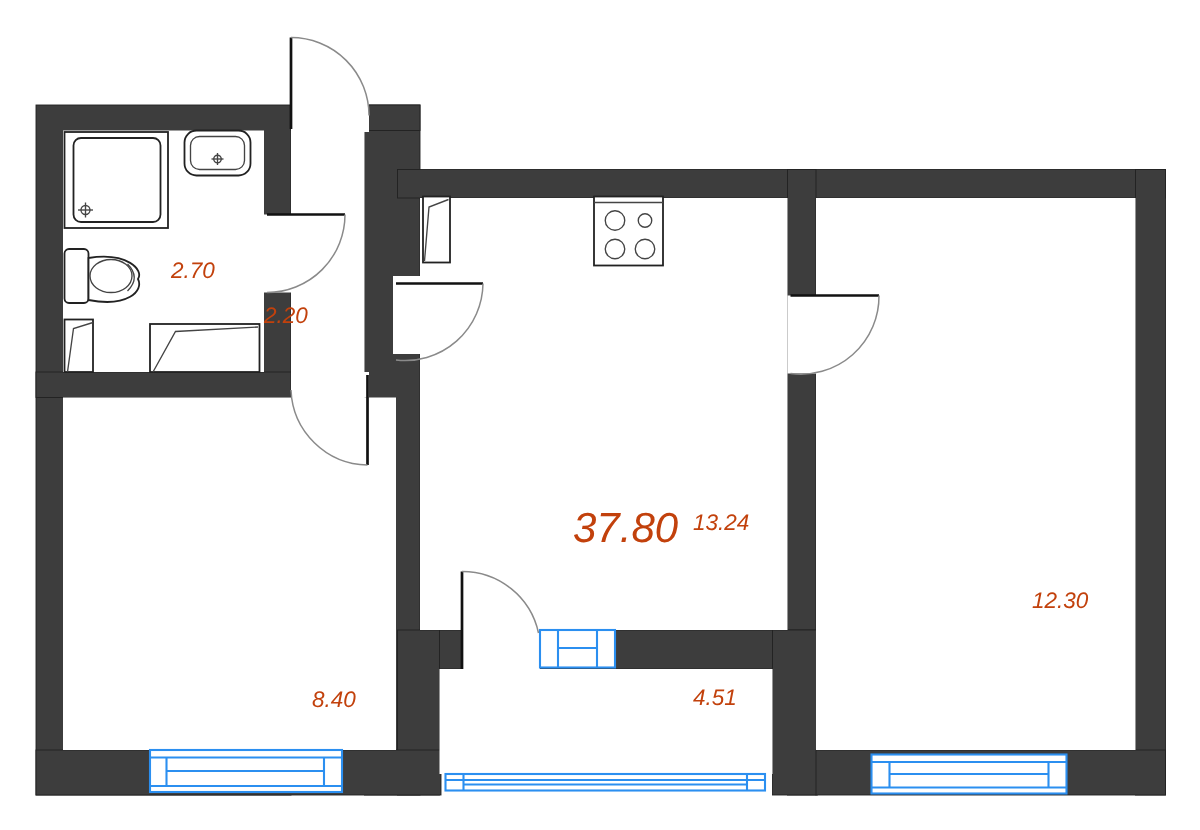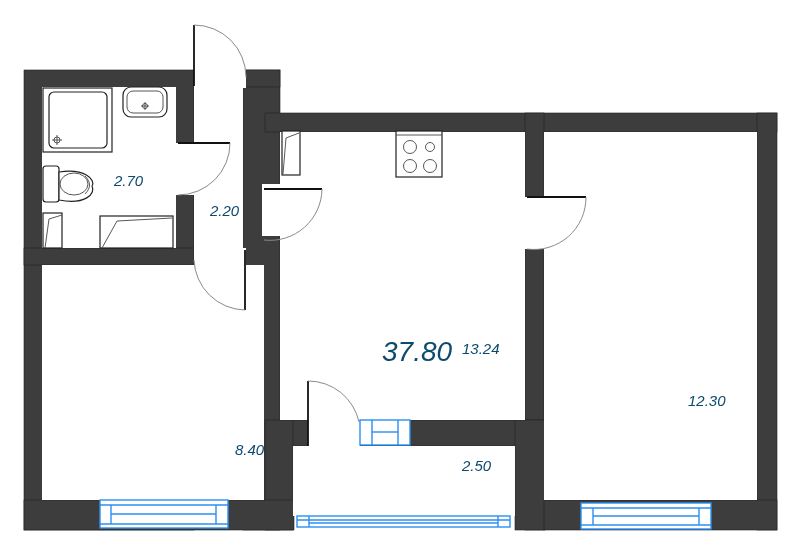--- a/index.html
+++ b/index.html
@@ -7,21 +7,21 @@
   svg { position: absolute; left: 0; top: 0; }
   .wall { fill: #3d3d3d; stroke: #222; stroke-width: 0.6; }
   .floor { fill: #ffffff; }
   .fixture { fill: #ffffff; stroke: #222; stroke-width: 1.2; }
   .fixture-thin { fill: none; stroke: #444; stroke-width: 0.9; }
   .door-leaf { stroke: #111; stroke-width: 1.8; fill: none; }
   .door-arc { stroke: #8a8a8a; stroke-width: 1; fill: none; }
   .door-open { fill: #ffffff; }
   .win { fill: #ffffff; stroke: #2b8ff0; stroke-width: 1.4; }
   .win-line { stroke: #2b8ff0; stroke-width: 1.4; fill: none; }
-  .label { position: absolute; font-style: italic; color: #0c4a6e; white-space: nowrap; font-family: "Liberation Sans", sans-serif; }
+  .label { position: absolute; font-style: italic; color: #c2410c; white-space: nowrap; font-family: "Liberation Sans", sans-serif; }
   .label.area { font-size: 15px; }
   .label.total { font-size: 28px; }
 </style>
 </head>
 <body>
 
 <svg width="800" height="553" viewBox="0 0 800 553" xmlns="http://www.w3.org/2000/svg">
 
   <g>
 
@@ -168,18 +168,18 @@
     <rect class="fixture" x="396" y="131" width="46" height="46"></rect>
     <line class="fixture-thin" x1="396" y1="135" x2="442" y2="135"></line>
     <circle class="fixture-thin" cx="410" cy="147" r="6.5"></circle>
     <circle class="fixture-thin" cx="430" cy="147" r="4.5"></circle>
     <circle class="fixture-thin" cx="410" cy="166" r="6.5"></circle>
     <circle class="fixture-thin" cx="430" cy="166" r="6.5"></circle>
   </g>
 </svg>
 
 <div class="label area" style="left:114px; top:172px;">2.70</div>
-<div class="label area" style="left:210px; top:202px;">2.20</div>
+<div class="label area" style="left:176px; top:202px;">2.20</div>
 <div class="label total" style="left:382px; top:336px;">37.80</div>
 <div class="label area" style="left:462px; top:340px;">13.24</div>
-<div class="label area" style="left:208px; top:441px;margin-left:27px;">8.40</div>
+<div class="label area" style="left:208px; top:458px;">8.40</div>
 <div class="label area" style="left:688px; top:392px;">12.30</div>
-<div class="label area" style="left:462px; top:457px;">2.50</div>
+<div class="label area" style="left:462px; top:457px;">4.51</div>
 
 </body></html>

